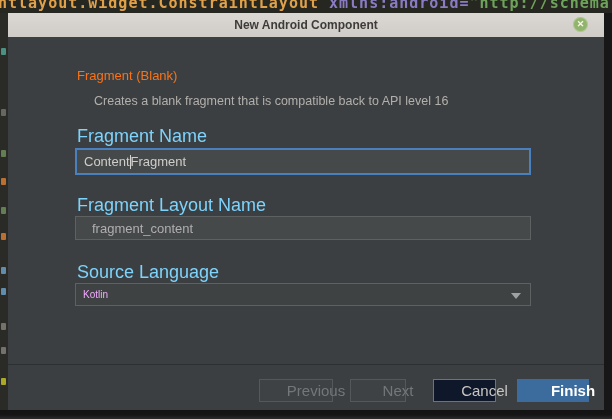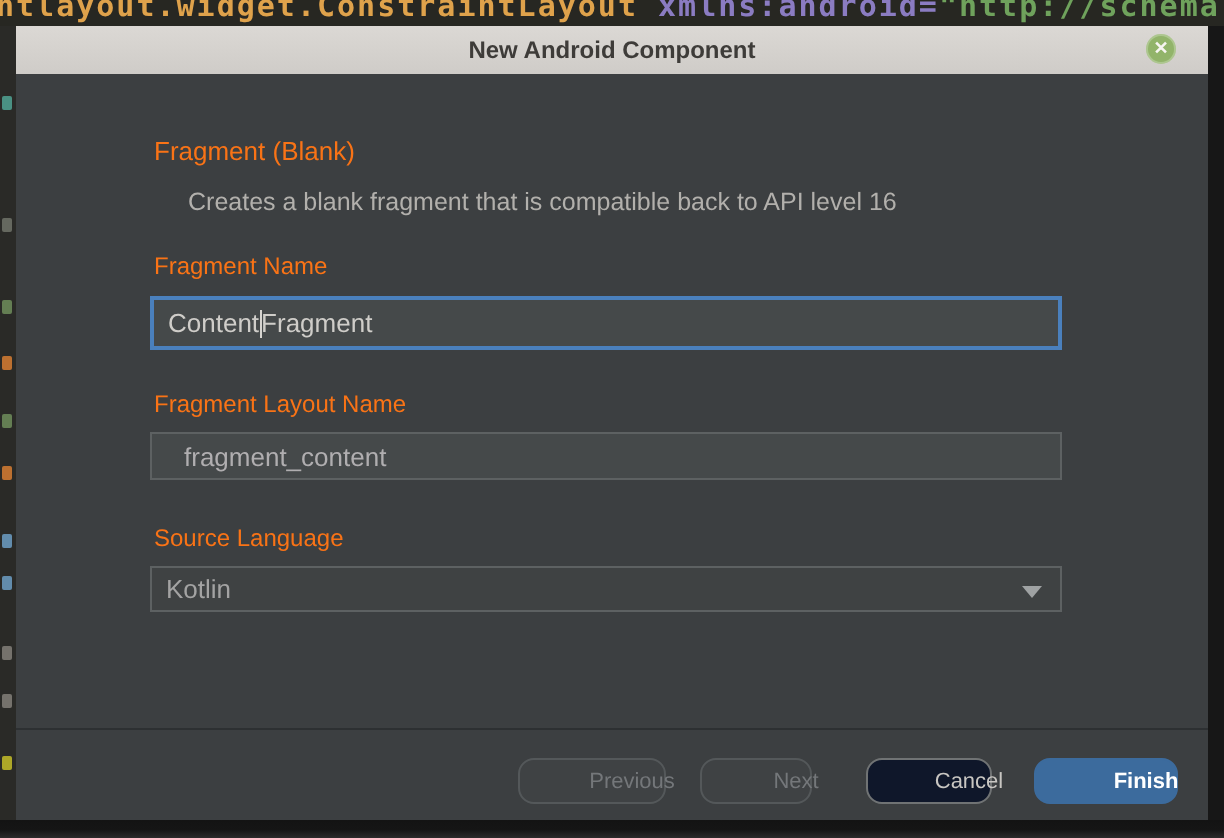--- a/index.html
+++ b/index.html
@@ -27,39 +27,39 @@
     display:flex;align-items:center;justify-content:center;}
   .title{font-size:12px;font-weight:bold;color:#3e3c39;}
   .close-btn{position:absolute;right:16px;top:4px;width:15px;height:15px;border-radius:50%;
     background:#92b46a;display:flex;align-items:center;justify-content:center;cursor:pointer;
     box-shadow:inset 0 0 0 1px rgba(255,255,255,.25);}
   .close-btn span{color:#f7f5f1;font-size:9px;font-weight:bold;line-height:1;}
   .body{position:absolute;top:24px;left:0;right:0;bottom:0;background:#3c3f41;}
 
   .heading{position:absolute;left:69px;top:31px;font-size:13px;font-weight:normal;color:#f97316;}
   .desc{position:absolute;left:86px;top:57px;font-size:12.5px;color:#b2b0ac;}
-  .field-label{position:absolute;left:69px;font-size:12px;color:#f97316;}
+  .field-label{position:absolute;left:69px;font-size:18px;color:#7dd3fc;}
   .lbl-1{top:89px;} .lbl-2{top:158px;} .lbl-3{top:225px;}
 
   .input{position:absolute;left:67px;width:456px;box-sizing:border-box;
     display:flex;align-items:center;padding-left:7px;font-size:13px;cursor:text;}
   .input-focused{top:111px;height:27px;border:2px solid #4a80bd;background:#45494a;color:#cfcdc9;}
   .input-plain{top:179px;height:24px;border:1px solid #5d6162;background:#45494a;color:#b0aeb0;padding-left:16px;}
   .caret{display:inline-block;width:1px;height:14px;background:#d6d4d0;margin:0 0;vertical-align:middle;}
 
   .combo{position:absolute;left:67px;top:246px;width:456px;height:23px;box-sizing:border-box;
-    border:1px solid #5d6162;background:#3f4243;color:#a3a3a3;font-size:13px;
+    border:1px solid #5d6162;background:#3f4243;color:#f0abfc;font-size:10px;
     display:flex;align-items:center;padding-left:7px;cursor:pointer;}
   .combo-arrow{position:absolute;right:9px;top:9px;width:0;height:0;
     border-left:5px solid transparent;border-right:5px solid transparent;border-top:6px solid #9fa2a3;}
 
   .separator{position:absolute;left:0;right:0;top:327px;border-top:1px solid #2d3032;}
 
-  .btn{position:absolute;top:342px;height:23px;box-sizing:border-box;border-radius:8px;
-    display:flex;align-items:center;justify-content:center;font-size:11px;cursor:pointer;padding-left:40px;}
+  .btn{position:absolute;top:342px;height:23px;box-sizing:border-box;border-radius:0;
+    display:flex;align-items:center;justify-content:center;font-size:15px;cursor:pointer;padding-left:40px;}
   .btn-disabled{color:#74777a;border:1px solid #54585a;background:#3f4244;cursor:default;}
   .btn-previous{left:251px;width:74px;}
   .btn-next{left:342px;width:56px;}
   .btn-cancel{left:425px;width:63px;color:#c8c6c2;border:1px solid #707374;background:#0f172a;}
   .btn-finish{left:509px;width:72px;color:#ffffff;font-weight:bold;background:#3c6b9d;border:1px solid #3c6b9d;}
 </style>
 </head>
 <body>
 
 <div class="screen">

